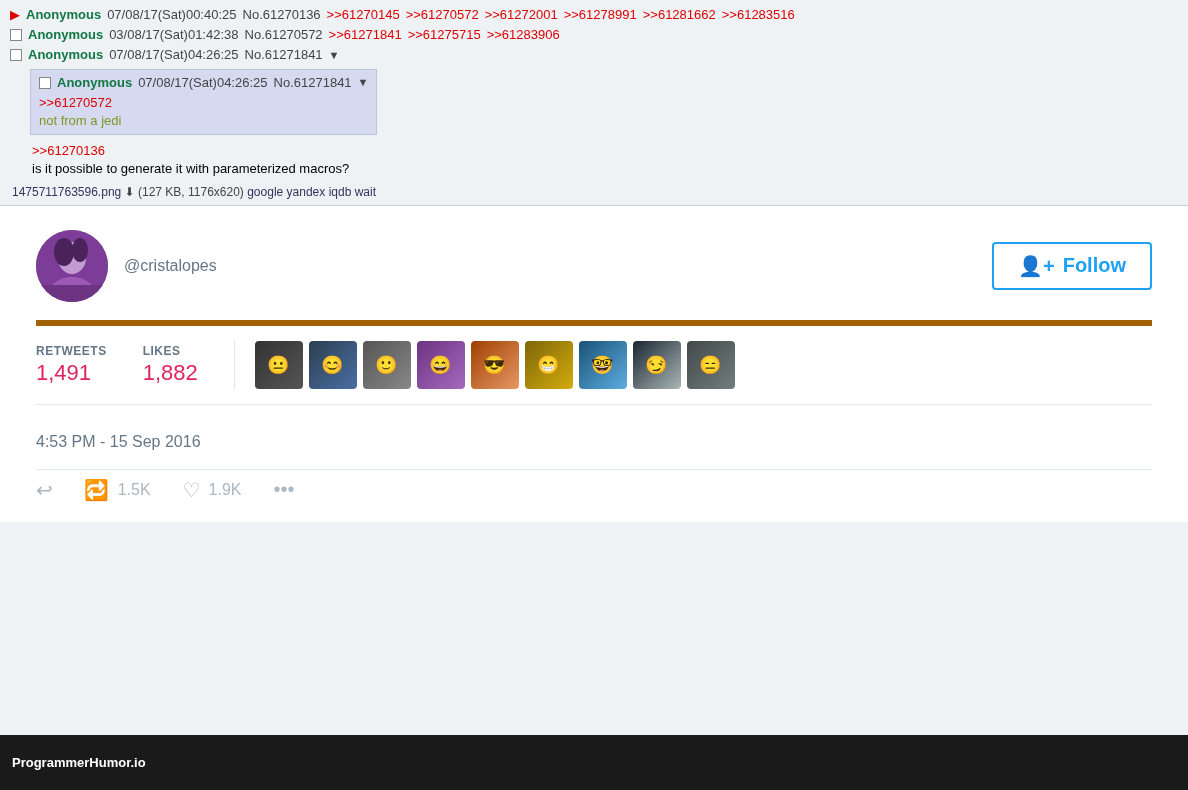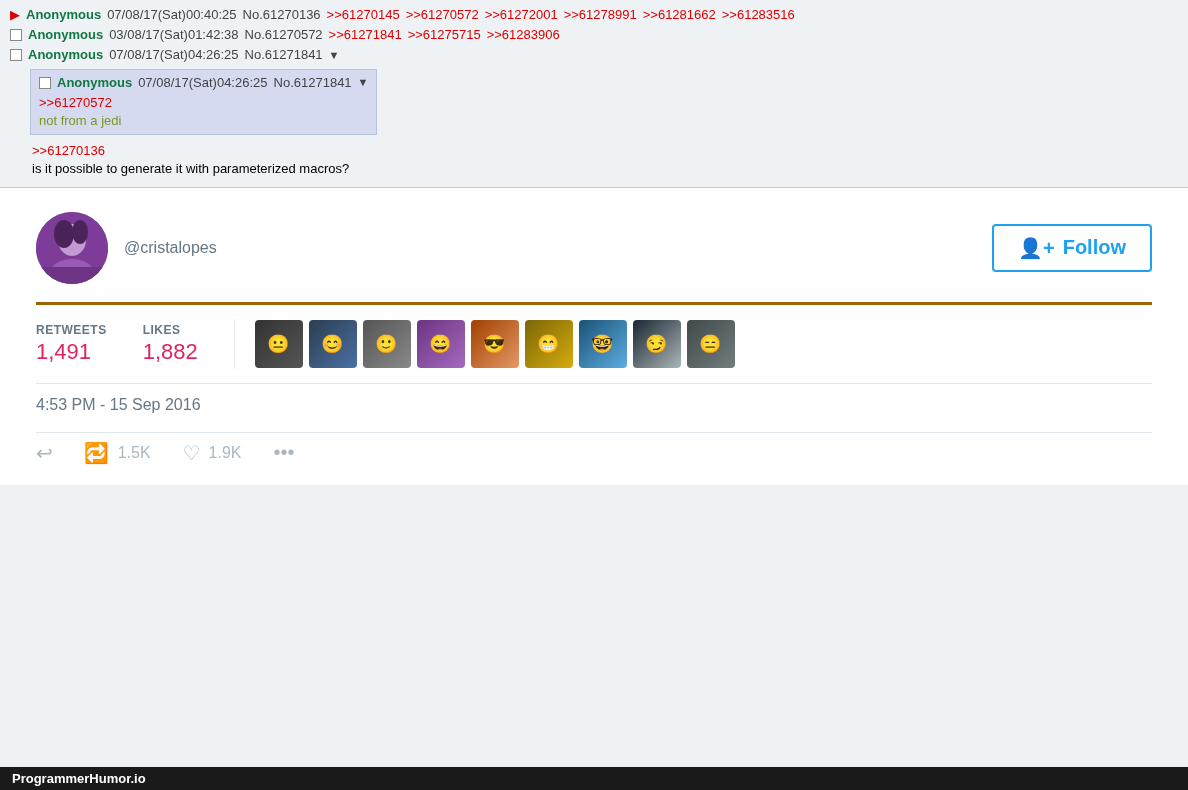--- a/index.html
+++ b/index.html
@@ -199,24 +199,24 @@
 
     .tweet-highlight {
       background-color: #cce5ff;
       border-radius: 2px;
     }
 
     
     .tweet-stats {
       display: flex;
       align-items: center;
-      border-top: 3px solid #a16207;
+      border-top: 6px solid #a16207;
       border-bottom: 1px solid #e1e8ed;
       padding: 14px 0;
-      margin-bottom: 12px;
+      margin-bottom: 28px;
     }
 
     .tweet-stat-group {
       margin-right: 36px;
     }
 
     .tweet-stat-label {
       font-size: 12px;
       font-weight: bold;
       color: #657786;
@@ -296,21 +296,21 @@
     }
 
     .tweet-action-icon {
       font-size: 20px;
     }
 
     
     .footer-bar {
       background: #1a1a1a;
       color: #fff;
-      padding: 4px 12px;
+      padding: 20px 12px;
       font-size: 13px;
       font-weight: bold;
       position: fixed;
       bottom: 0;
       left: 0;
       width: 100%;
     }
   </style>
 </head>
 <body>
@@ -367,20 +367,29 @@
       <div class="chan-quote-text">not from a jedi</div>
     </div>
 
     <div class="chan-body-text" style="margin-left:22px; margin-top:7px;">
       <a class="chan-quote-link">&gt;&gt;61270136</a>
       <br>
       <span class="chan-body-text">is it possible to generate it with parameterized macros?</span>
     </div>
   </div>
 
+  <div class="chan-file-info">
+    <a style="color:#34345C;">1475711763596.png</a>
+    <span style="cursor:pointer;">⬇</span>
+    <span class="chan-file-size">(127 KB, 1176x620)</span>
+    <a>google</a>
+    <a>yandex</a>
+    <a>iqdb</a>
+    <a>wait</a>
+  </div>
 </div>
 
 <div class="tweet-wrapper">
 
   <div class="tweet-header">
     <div class="tweet-user">
       <div class="tweet-avatar">
         <div class="tweet-avatar-inner">
 
           <svg width="72" height="72" viewBox="0 0 72 72" xmlns="http://www.w3.org/2000/svg">

